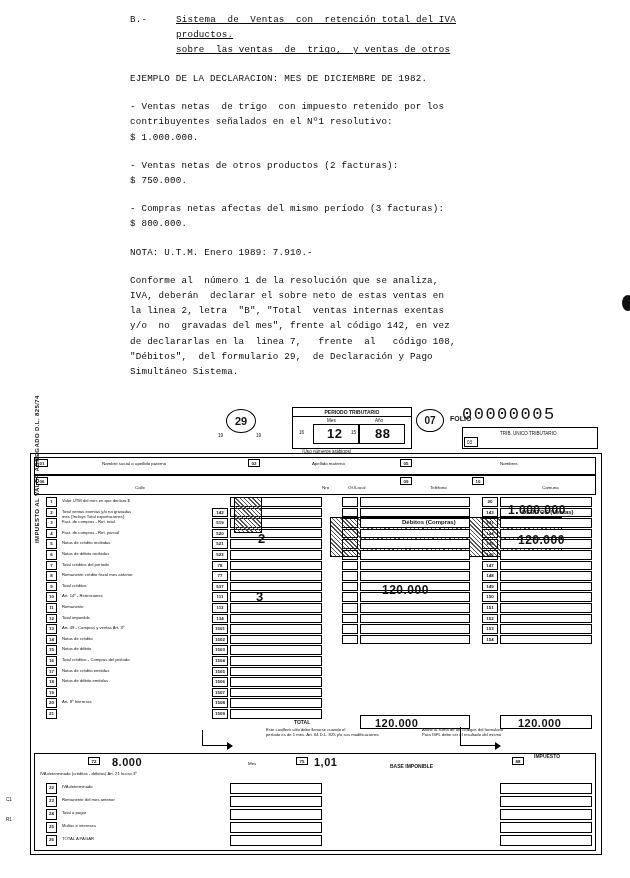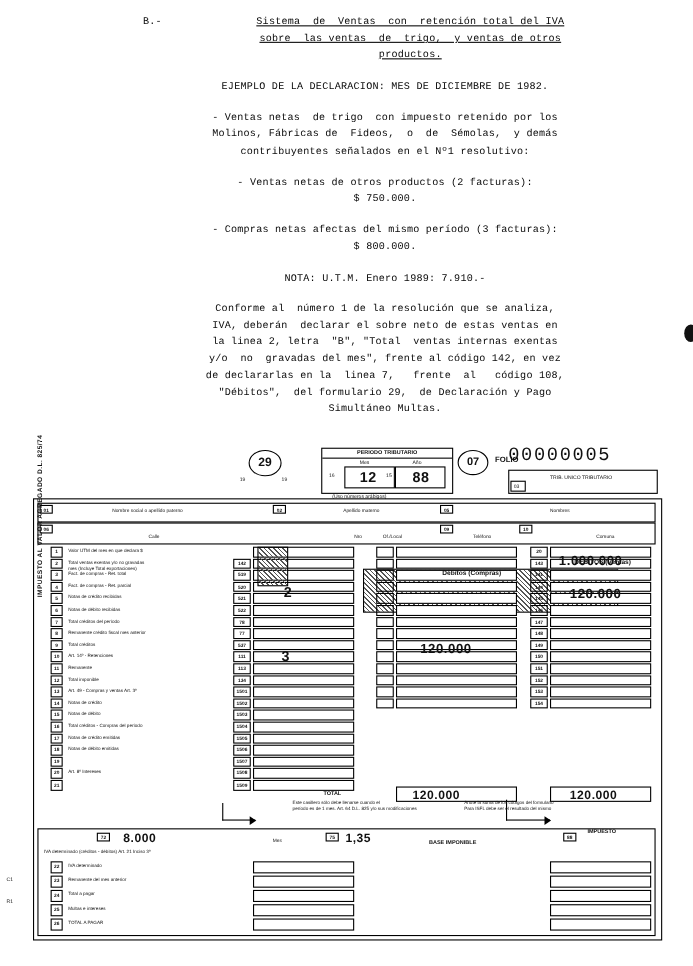--- a/index.html
+++ b/index.html
@@ -27,21 +27,21 @@
     left: 130px;
     top: 12px;
     width: 440px;
     font-family: "Liberation Mono", monospace;
     font-size: 9.2px;
     line-height: 15.2px;
     letter-spacing: 0.2px;
     color: #0a0a0a;
   }
   .typed .para { margin-bottom: 13px; }
-  .typed .line { white-space: pre; text-align: center; }
+  .typed .line { white-space: pre; }
   .u { text-decoration: underline; }
   .label-b {
     position: absolute;
     left: 0px;
     top: 0px;
     white-space: pre;
   }
   .head-lines {
     margin-left: 46px;
   }
@@ -181,33 +181,33 @@
 <body>
 
 <div class="page">
 
   <div class="typed">
 
     <div class="para" style="position:relative; height:46px;">
       <span class="label-b">B.-</span>
       <div class="head-lines">
         <div class="line u">Sistema  de  Ventas  con  retención total del IVA</div>
+        <div class="line u">productos.</div>
         <div class="line u">sobre  las ventas  de  trigo,  y ventas de otros</div>
-        <div class="line u">productos.</div>
       </div>
     </div>
 
     <div class="para">
       <div class="line">EJEMPLO DE LA DECLARACION: MES DE DICIEMBRE DE 1982.</div>
     </div>
 
     <div class="para">
       <div class="line">- Ventas netas  de trigo  con impuesto retenido por los</div>
-      <div class="line">Molinos, Fábricas de  Fideos,  o  de  Sémolas,  y demás</div>
       <div class="line">contribuyentes señalados en el Nº1 resolutivo:</div>
+      <div class="line">$ 1.000.000.</div>
     </div>
 
     <div class="para">
       <div class="line">- Ventas netas de otros productos (2 facturas):</div>
       <div class="line">$ 750.000.</div>
     </div>
 
     <div class="para">
       <div class="line">- Compras netas afectas del mismo período (3 facturas):</div>
       <div class="line">$ 800.000.</div>
@@ -217,21 +217,21 @@
       <div class="line">NOTA: U.T.M. Enero 1989: 7.910.-</div>
     </div>
 
     <div class="para">
       <div class="line">Conforme al  número 1 de la resolución que se analiza,</div>
       <div class="line">IVA, deberán  declarar el sobre neto de estas ventas en</div>
       <div class="line">la linea 2, letra  "B", "Total  ventas internas exentas</div>
       <div class="line">y/o  no  gravadas del mes", frente al código 142, en vez</div>
       <div class="line">de declararlas en la  linea 7,   frente  al   código 108,</div>
       <div class="line">"Débitos",  del formulario 29,  de Declaración y Pago</div>
-      <div class="line">Simultáneo Multas.</div>
+      <div class="line">Simultáneo Sistema.</div>
     </div>
   </div>
 
   <div class="blot" style="right:-4px; top:295px; width:12px; height:16px;"></div>
 
   <div class="form">
 
 
     <div class="circ c29">29</div>
     <div class="tiny" style="left:188px; top:28px;">19</div>
@@ -452,21 +452,21 @@
 período es de 1 mes. Art. 64 D.L. 825 y/o sus modificaciones</div>
     <div class="rowtext" style="left:392px; top:322px; width:170px;">Anote la suma de los códigos del formulario
 Para ISFL debe ser el resultado del mismo</div>
 
     <div class="box" style="left:4px; top:348px; width:562px; height:98px;"></div>
     <div class="numsq" style="left:58px; top:352px; width:12px; height:8px;">72</div>
     <div class="hand" style="left:82px; top:351px; font-size:11px;">8.000</div>
     <div class="rowtext" style="left:10px; top:366px; width:160px;">IVA determinado (créditos - débitos) Art. 21 Inciso 3º</div>
     <div class="boxlabel" style="left:218px; top:356px;">Mes</div>
     <div class="numsq" style="left:266px; top:352px; width:12px; height:8px;">75</div>
-    <div class="hand" style="left:284px; top:351px; font-size:11px;">1,35</div>
+    <div class="hand" style="left:284px; top:351px; font-size:11px;">1,01</div>
     <div class="boxlabel" style="left:360px; top:358px; font-size:5px; font-weight:bold;">BASE IMPONIBLE</div>
     <div class="boxlabel" style="left:504px; top:348px; font-size:5px; font-weight:bold;">IMPUESTO</div>
     <div class="numsq" style="left:482px; top:352px; width:12px; height:8px;">88</div>
 
     <div id="bottom-rows">
         <div class="numsq" style="left: 16px; top: 378px; width: 11px; height: 11px;">22</div>
         <div class="rowtext" style="left: 32px; top: 379px; width: 140px;">IVA determinado</div>
         <div class="cellbox" style="left: 200px; top: 378px; width: 92px; height: 11px;"></div>
         <div class="cellbox" style="left: 470px; top: 378px; width: 92px; height: 11px;"></div>
         <div class="numsq" style="left: 16px; top: 391px; width: 11px; height: 11px;">23</div>

